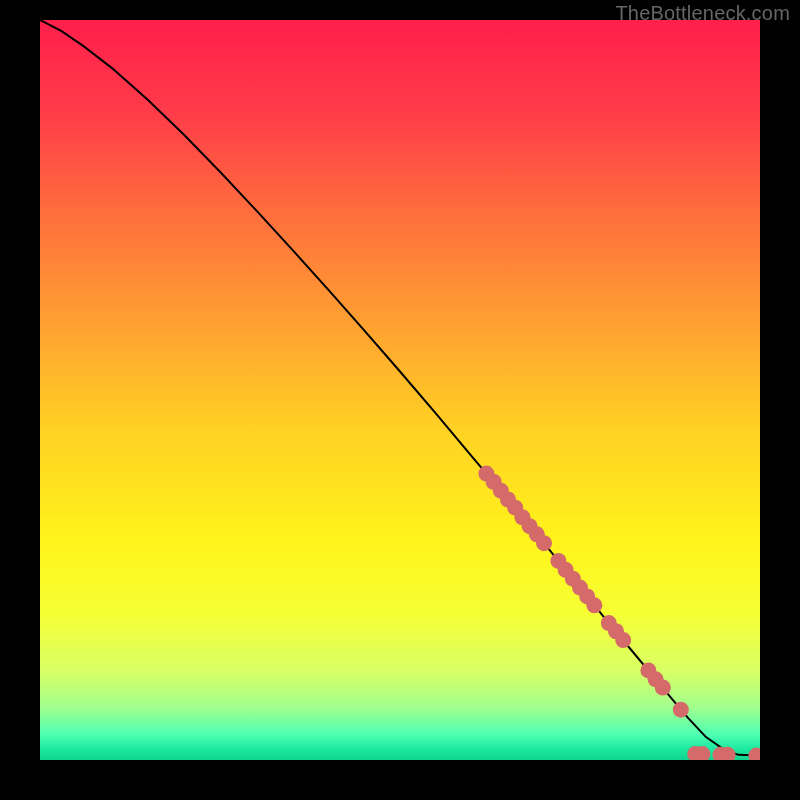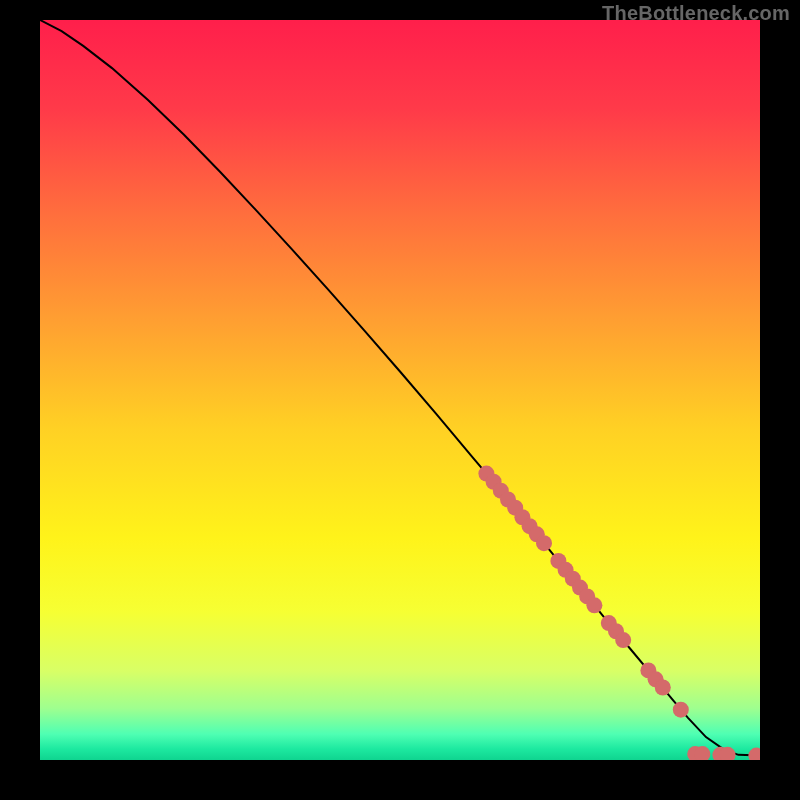--- a/index.html
+++ b/index.html
@@ -27,21 +27,21 @@
     display: block;
     width: 720px;
     height: 740px;
   }
   .watermark {
     position: absolute;
     top: 2px;
     right: 10px;
     color: #666666;
     font-size: 20px;
-    font-weight: 700;
+    font-weight: 400;
     letter-spacing: 0.2px;
     user-select: none;
   }
 </style>
 </head>
 <body>
 
 <div class="stage">
   <div class="plot">
     <svg viewBox="0 0 720 740">

